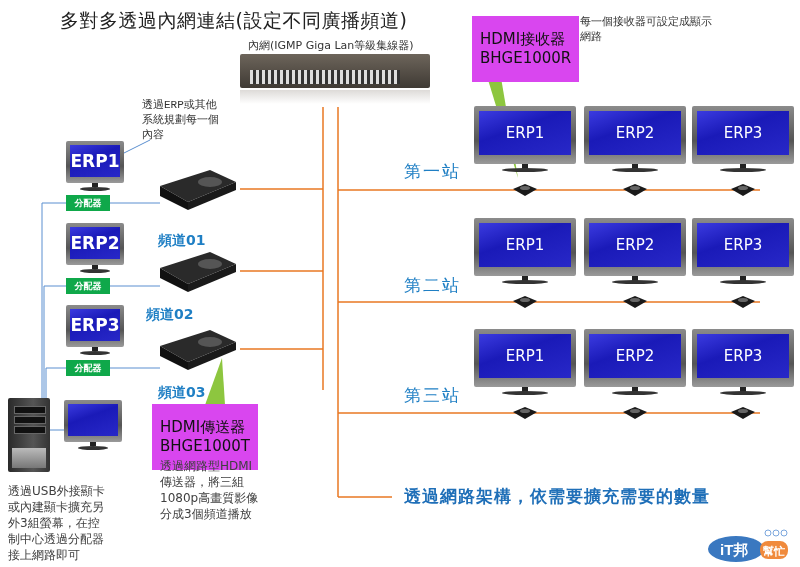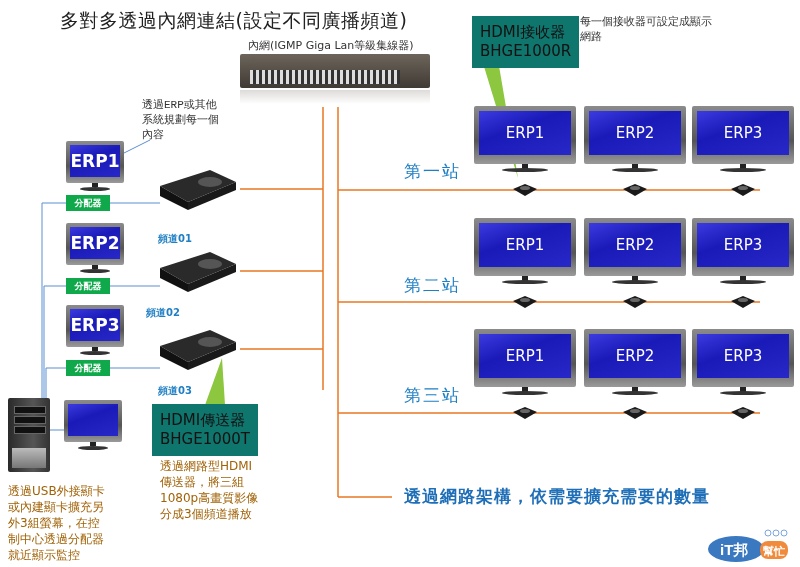--- a/index.html
+++ b/index.html
@@ -1,25 +1,25 @@
 <!DOCTYPE html>
 <html><head>
 <meta charset="utf-8">
 <style>
   html,body{margin:0;padding:0;background:#fff;}
   body{width:800px;height:567px;position:relative;overflow:hidden;font-family:"DejaVu Sans",sans-serif;}
   .abs{position:absolute;}
   .title{left:60px;top:8px;font-size:19px;color:#222;letter-spacing:0.5px;}
   .switch-label{left:248px;top:38px;font-size:11px;color:#333;}
   .lines{position:absolute;left:0;top:0;}
-  .callout{background:#0f766e;color:#111;font-size:15px;line-height:19px;padding:7px 8px;}
+  .callout{background:#d946ef;color:#111;font-size:15px;line-height:19px;padding:14px 8px;}
   .note{font-size:11px;line-height:15px;color:#333;}
-  .note-lg{font-size:12px;line-height:16px;color:#a16207;}
+  .note-lg{font-size:12px;line-height:16px;color:#404040;}
   .station{font-size:17px;color:#1f7fc4;letter-spacing:2px;}
-  .chan{font-size:10px;color:#1f7fc4;font-weight:bold;}
+  .chan{font-size:14px;color:#1f7fc4;font-weight:bold;}
   .summary{font-size:17px;color:#1f6fb8;font-weight:bold;letter-spacing:1px;}
   .splitter{background:#0fa84a;color:#fff;font-size:9px;font-weight:bold;text-align:center;line-height:16px;width:44px;height:16px;}
   
   .tv{position:absolute;}
   .tv .bezel{position:absolute;left:0;top:0;right:0;background:linear-gradient(#8b8b8b,#555 60%,#9a9a9a);border-radius:2px;}
   .tv .screen{position:absolute;background:linear-gradient(160deg,#3b3be0 0%,#1a1ab8 40%,#2828c8 100%);color:#fff;display:flex;align-items:center;justify-content:center;}
   .tv .neck{position:absolute;background:#222;}
   .tv .base{position:absolute;background:#333;border-radius:50%;}
   .small-tv .screen{font-weight:bold;font-size:17px;}
   .big-tv .screen{font-size:15px;}
@@ -160,21 +160,21 @@
   <div class="bezel" style="height:42px;"></div>
   <div class="screen" style="left:4px;top:4px;width:50px;height:32px;"></div>
   <div class="neck" style="left:26px;top:42px;width:6px;height:4px;"></div>
   <div class="base" style="left:14px;top:46px;width:30px;height:4px;"></div>
 </div>
 <div class="abs note-lg" style="left:8px;top:483px;">
   <div>透過USB外接顯卡</div>
   <div>或內建顯卡擴充另</div>
   <div>外3組螢幕，在控</div>
   <div>制中心透過分配器</div>
-  <div>就近顯示監控</div>
+  <div>接上網路即可</div>
 </div>
 
 <div class="abs station" style="left:404px;top:160px;">第一站</div>
 <div class="abs station" style="left:404px;top:274px;">第二站</div>
 <div class="abs station" style="left:404px;top:384px;">第三站</div>
 
 <div id="station-grid">
     <div class="tv big-tv" style="left: 474px; top: 106px; width: 102px; height: 72px;">
       <div class="bezel" style="height:58px;"></div>
       <div class="screen" style="left:5px;top:5px;width:92px;height:44px;">ERP1</div>

